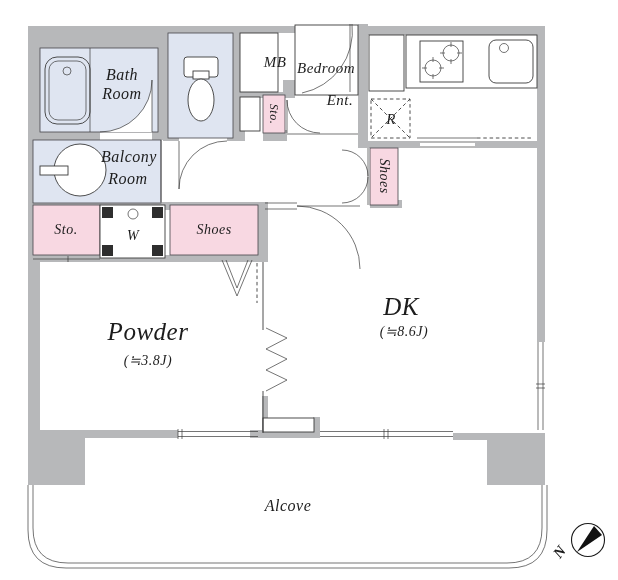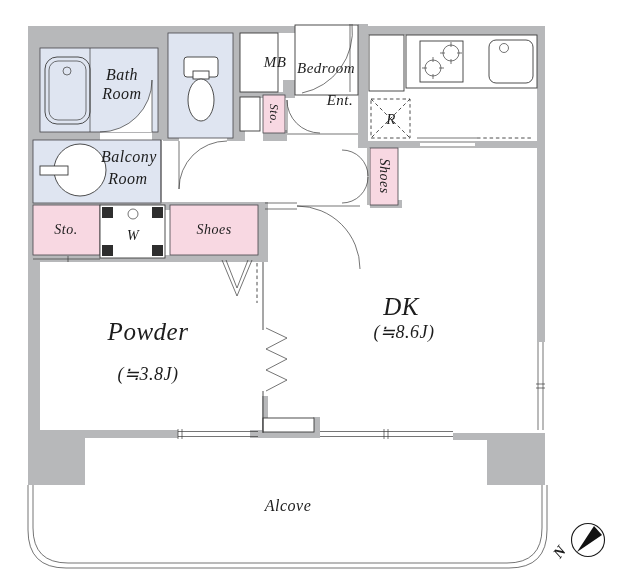--- a/index.html
+++ b/index.html
@@ -13,21 +13,21 @@
   .ln{fill:none;stroke:#3a3a3a;stroke-width:.9;}
   .ln-l{fill:none;stroke:#3a3a3a;stroke-width:.7;}
   .dash{fill:none;stroke:#3a3a3a;stroke-width:.9;stroke-dasharray:3.5 2.8;}
   .wedge{fill:#ffffff;stroke:none;}
   .dark{fill:#2e2e2e;stroke:none;}
   .lbl{position:absolute;transform:translate(-50%,-50%);font-style:italic;color:#1c1c1c;
        white-space:nowrap;line-height:1;letter-spacing:.5px;}
   .lbl.v{transform:translate(-50%,-50%) rotate(90deg);}
   .lbl.n{transform:translate(-50%,-50%) rotate(-52deg);font-weight:bold;}
   .s12{font-size:12px}.s14{font-size:14px}.s15{font-size:15px}.s16{font-size:16px}
-  .s17{font-size:18px}.s21{font-size:25px}
+  .s17{font-size:14px}.s21{font-size:25px}
 </style>
 </head>
 <body>
 
 <div id="plan">
   <svg width="618" height="580" viewBox="0 0 618 580">
 
     <g>
       <rect class="wall" x="28" y="26" width="140" height="22"></rect>
       <rect class="wall" x="163" y="26" width="132" height="7"></rect>
@@ -215,18 +215,18 @@
   <div class="lbl s12 v" style="left:274px;top:114px">Sto.</div>
   <div class="lbl s15" style="left:340px;top:100px">Ent.</div>
   <div class="lbl s15" style="left:391px;top:119px">R</div>
   <div class="lbl s16" style="left:129px;top:157px">Balcony</div>
   <div class="lbl s16" style="left:128px;top:179px">Room</div>
   <div class="lbl s14 v" style="left:384px;top:176px">Shoes</div>
   <div class="lbl s14" style="left:66px;top:230px">Sto.</div>
   <div class="lbl s14" style="left:133px;top:236px">W</div>
   <div class="lbl s14" style="left:214px;top:230px">Shoes</div>
   <div class="lbl s21" style="left:148px;top:331px">Powder</div>
-  <div class="lbl s17" style="left:148px;top:374px">(≒3.8J)</div>
+  <div class="lbl s17" style="left:148px;top:361px">(≒3.8J)</div>
   <div class="lbl s21" style="left:401px;top:306px">DK</div>
   <div class="lbl s17" style="left:404px;top:332px">(≒8.6J)</div>
   <div class="lbl s16" style="left:288px;top:506px">Alcove</div>
   <div class="lbl s15 n" style="left:560px;top:552px">N</div>
 </div>
 
 </body></html>

